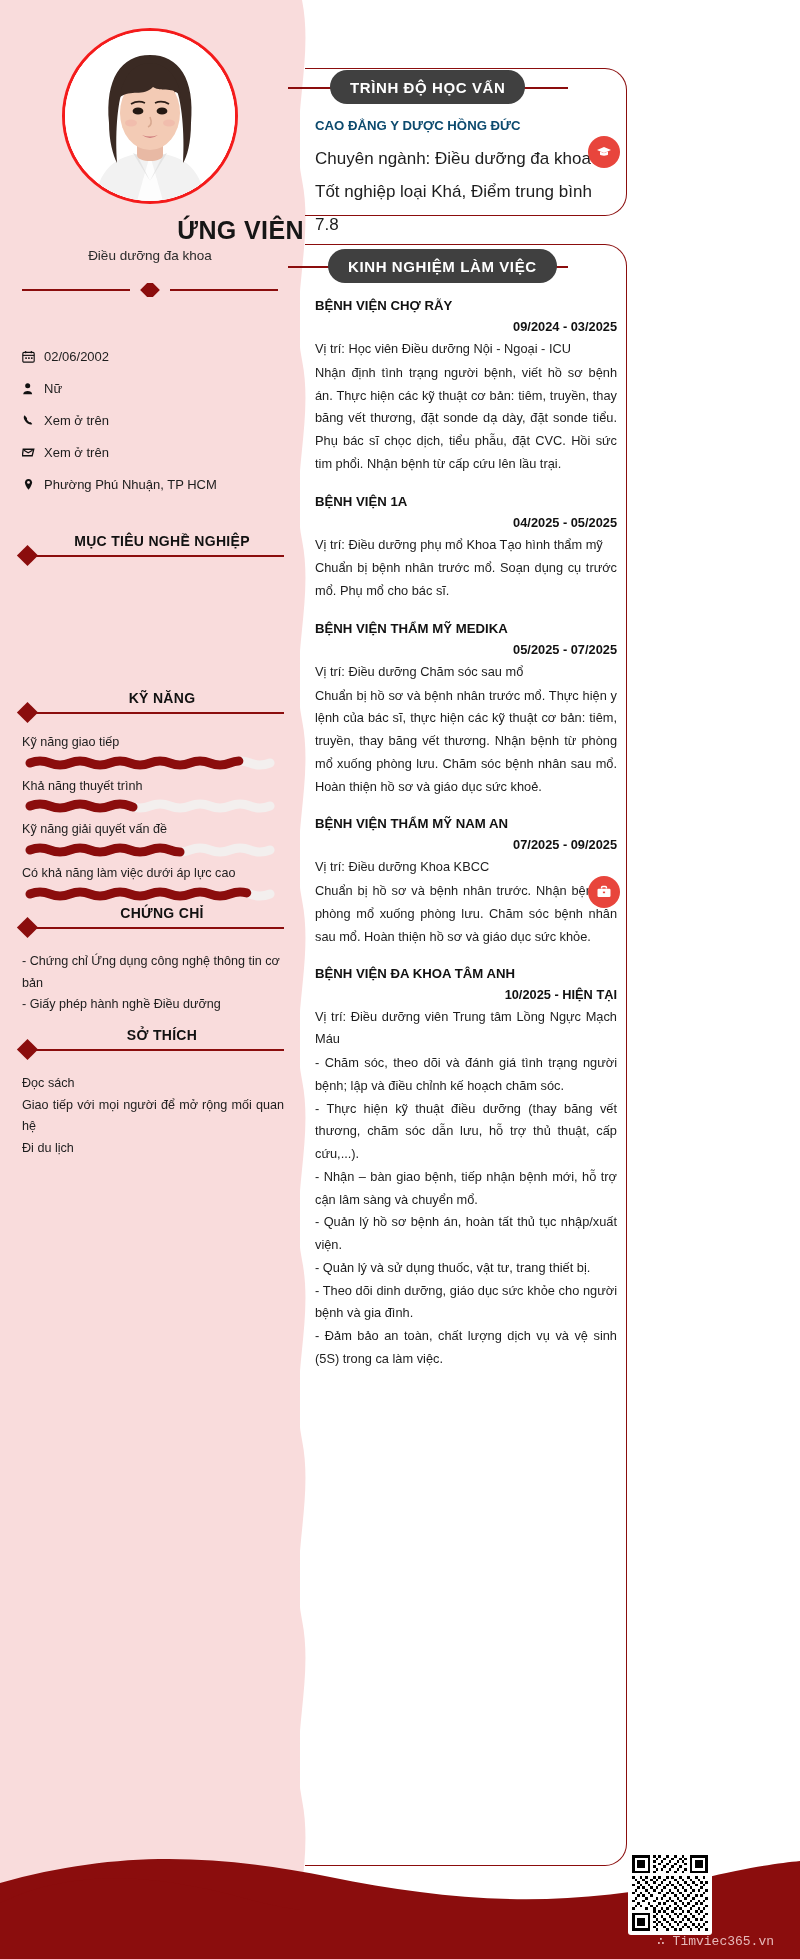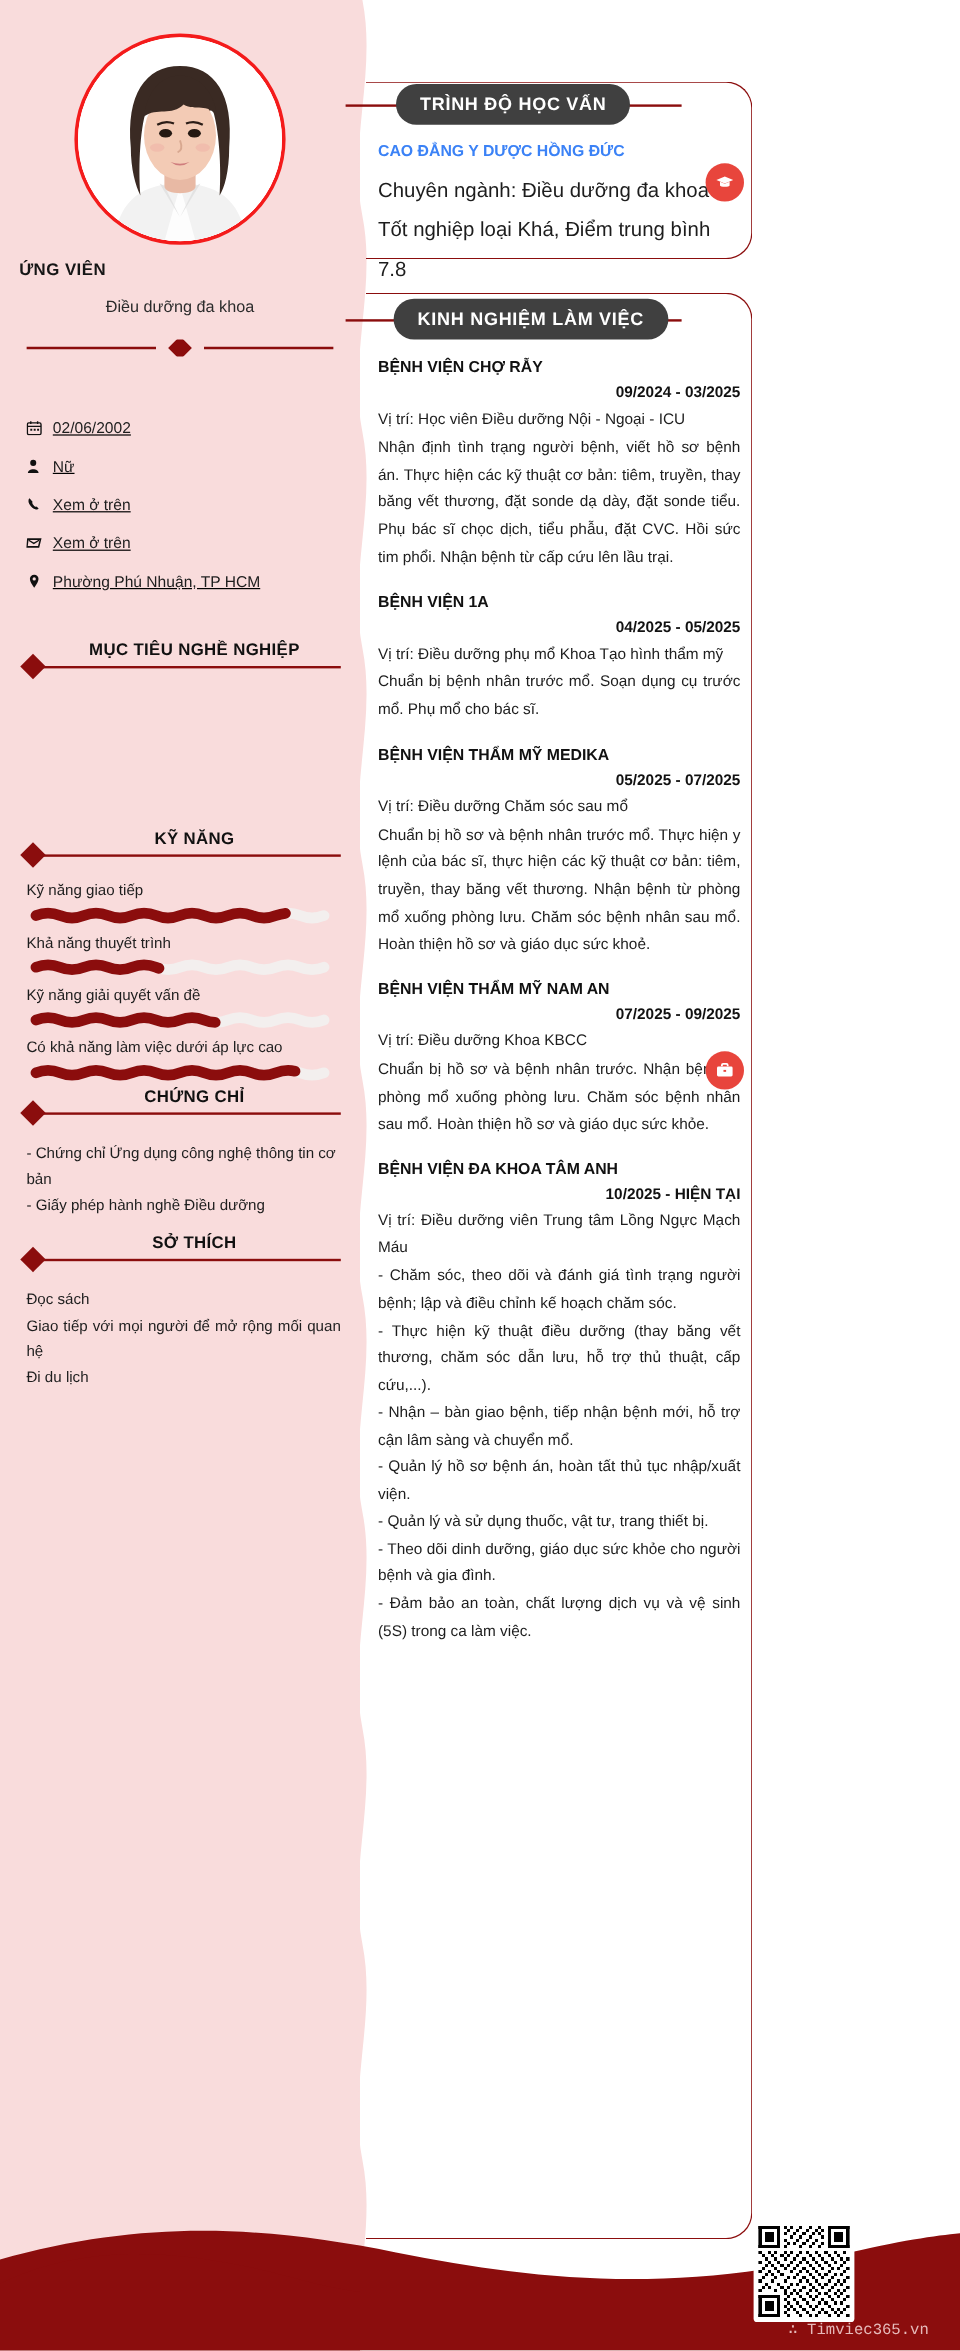--- a/index.html
+++ b/index.html
@@ -40,38 +40,38 @@
     width: 176px; height: 176px;
     border-radius: 50%;
     border: 3px solid #f41b1b;
     background: #ffffff;
     overflow: hidden;
     z-index: 3;
   }
   .photo-inner { position: absolute; inset: 0; border-radius: 50%; overflow: hidden; background:#fff; }
 
   .cand-name {
-    position: absolute; left: 16px; top: 216px; width: 300px;
-    text-align: left;
-    font-size: 14px; font-weight: bold; color: #161616;
+    position: absolute; left: 4px; top: 216px; width: 300px;
+    text-align: right;
+    font-size: 25px; font-weight: bold; color: #161616;
     letter-spacing: .4px;
     z-index: 3;
   }
   .cand-role {
     position: absolute; left: 0; top: 248px; width: 300px;
     text-align: center;
     font-size: 13.5px; color: #2b2b2b;
     z-index: 3;
   }
   .name-divider {
     position: absolute; left: 22px; top: 283px; width: 256px; height: 14px; z-index: 3;
   }
 
   
-  .contact-list { position: absolute; left: 22px; top: 340px; width: 262px; z-index: 3; text-decoration: underline; }
+  .contact-list { position: absolute; left: 22px; top: 340px; width: 262px; z-index: 3; }
   .contact-row { display: flex; align-items: center; height: 32px; }
   .contact-row .ic {
     width: 22px; flex: 0 0 22px; display: flex; align-items: center; justify-content: flex-start;
     color: #111; font-size: 13px;
   }
   .contact-row .tx { font-size: 13px; color: #1d1d1d; }
 
   
   .lsec { position: absolute; left: 22px; width: 262px; z-index: 3; }
   .lsec-head { position: relative; height: 30px; }
@@ -139,21 +139,21 @@
   .badge-exp { left: 588px; top: 876px; }
 
   .exp-entry { margin-bottom: 14px; }
   .exp-org { font-size: 13.2px; font-weight: bold; color: #111; margin-bottom: 6px; }
   .exp-date { font-size: 12.8px; font-weight: bold; color: #111; text-align: right; margin-bottom: 4px; }
   .exp-pos { font-size: 12.8px; color: #1d1d1d; line-height: 1.7; margin-bottom: 2px; text-align: justify;}
   .exp-desc { font-size: 12.8px; color: #1d1d1d; line-height: 1.78; text-align: justify; }
   .exp-desc .bl { display: block; }
 
   .edu-block { position: absolute; left: 315px; top: 118px; width: 300px; }
-  .edu-org { font-size: 13.2px; font-weight: bold; color:#3b82f6; margin-bottom: 9px; }
+  .edu-org { font-size: 13.2px; font-weight: bold; color:#0c4a6e; margin-bottom: 9px; }
   .edu-l { font-size: 17px; color:#1d1d1d; line-height: 1.95; }
 
   .exp-block { position: absolute; left: 315px; top: 298px; width: 302px; }
 
   
   .qr-wrap {
     position: absolute; left: 628px; top: 1851px;
     width: 84px; height: 84px;
     background: #fff; padding: 4px; border-radius: 3px;
     z-index: 9;

